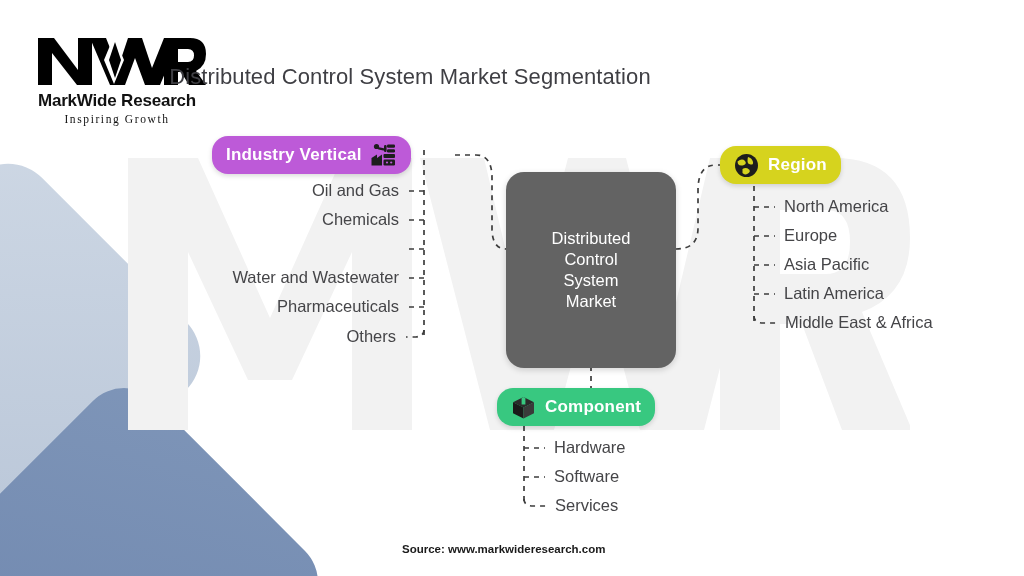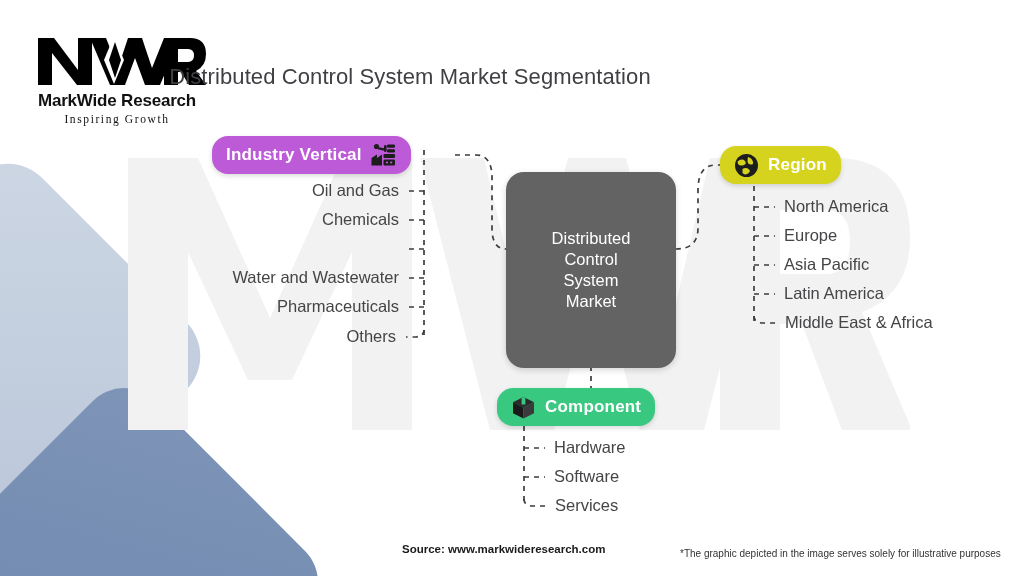--- a/index.html
+++ b/index.html
@@ -317,15 +317,14 @@
   <div class="leaf leaf-right" style="left:784px; top:226px;">Europe</div>
   <div class="leaf leaf-right" style="left:784px; top:255px;">Asia Pacific</div>
   <div class="leaf leaf-right" style="left:784px; top:284px;">Latin America</div>
   <div class="leaf leaf-right" style="left:785px; top:313px;">Middle East &amp; Africa</div>
 
   <div class="leaf leaf-right" style="left:554px; top:438px;">Hardware</div>
   <div class="leaf leaf-right" style="left:554px; top:467px;">Software</div>
   <div class="leaf leaf-right" style="left:555px; top:496px;">Services</div>
 
   <div class="source">Source: www.markwideresearch.com</div>
-  <div class="disclaimer">*The graphic depicted in the image serves solely for illustrative purposes</div>
 
 </div>
 
 </body></html>

